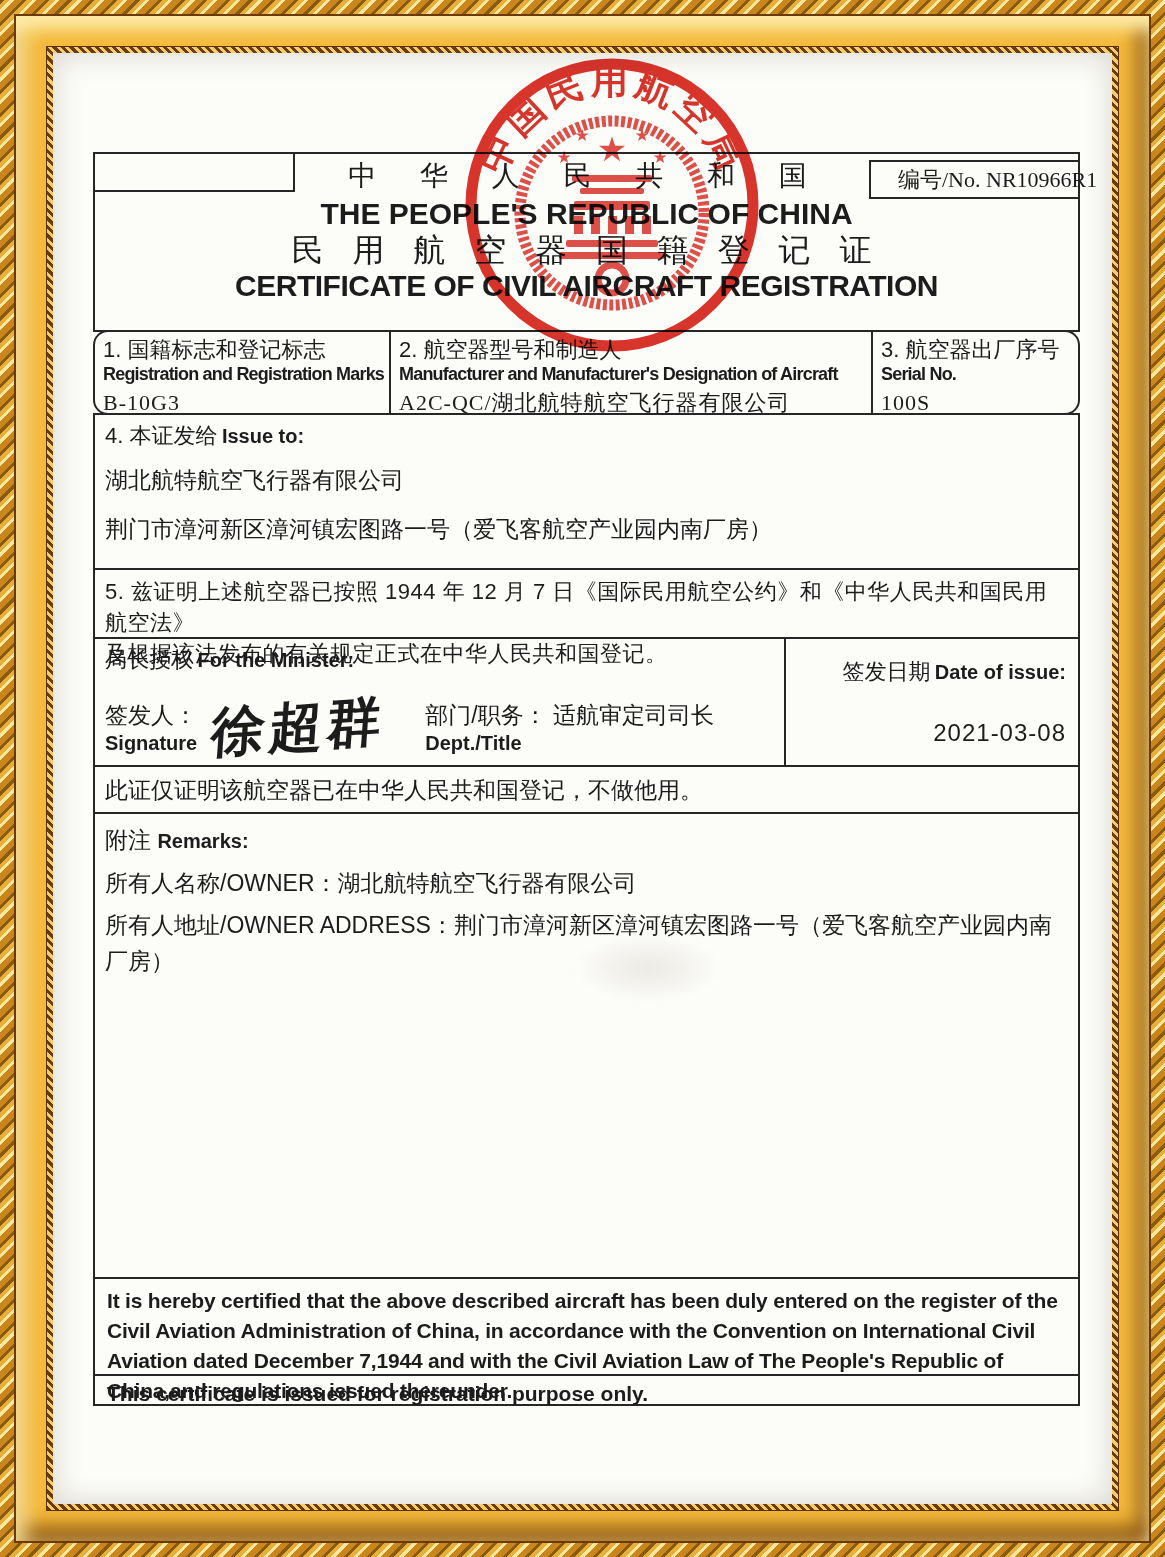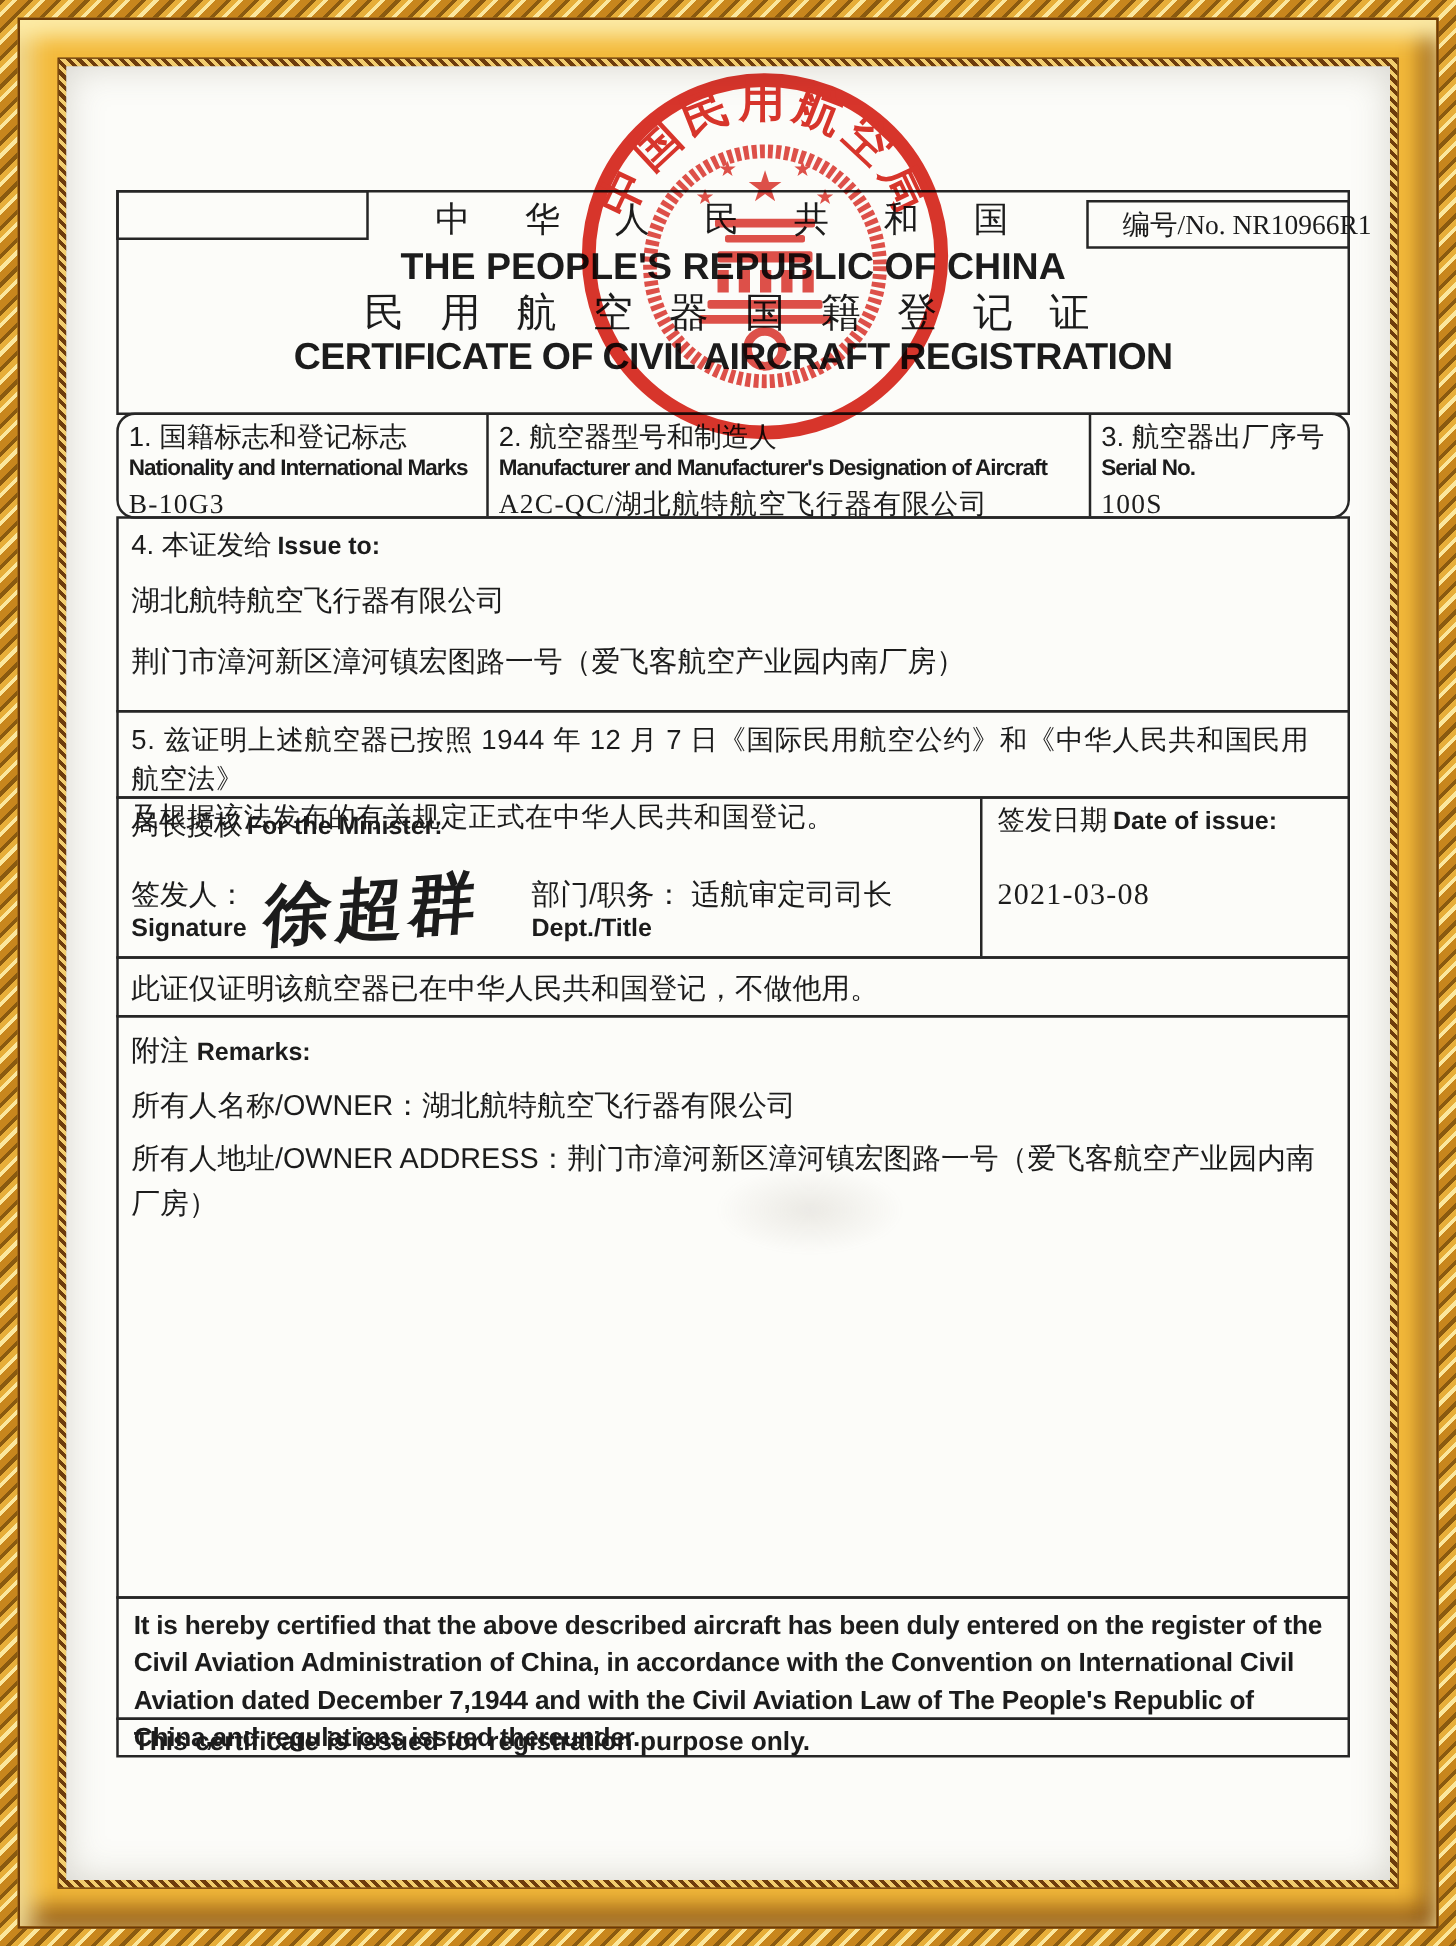--- a/index.html
+++ b/index.html
@@ -58,30 +58,30 @@
 
   .issuebox{height:157px;padding:8px 10px;}
   .inline-en{font-size:20px;font-weight:bold;}
   .issue-name{font-size:23px;margin-top:16px;}
   .issue-addr{font-size:23px;margin-top:18px;}
 
   .declbox{height:71px;padding:6px 10px;font-size:22px;line-height:31px;letter-spacing:0.5px;}
 
   .ministerrow{height:130px;display:flex;}
   .min-left{width:691px;border-right:2px solid #262626;padding:8px 10px;}
-  .min-right{flex:1;padding:4px 12px;}
+  .min-right{flex:1;padding:20px 12px;text-align:right;}
   .sigline{display:flex;align-items:center;margin-top:18px;}
   .siglab .cn{font-size:23px;line-height:30px;}
   .siglab .en{font-size:20px;font-weight:bold;line-height:26px;}
   .handwriting{font-size:54px;font-weight:bold;margin:0 22px 0 14px;letter-spacing:4px;
     transform:rotate(-4deg) skewX(-8deg);display:inline-block;white-space:nowrap;}
   .deptblk{margin-left:18px;}
   .deptblk .cn{font-size:23px;line-height:30px;white-space:nowrap;}
   .deptblk .en{font-size:20px;font-weight:bold;line-height:26px;}
-  .dateval{font-family:Liberation Serif, serif;font-size:24px;letter-spacing:1px;margin-top:34px;}
+  .dateval{font-family:Liberation Sans, sans-serif;font-size:24px;letter-spacing:1px;margin-top:34px;}
 
   .notebox{height:49px;padding:8px 10px;font-size:23px;}
 
   .remarksbox{height:467px;margin-top:26px;padding:8px 10px;}
   .remarksbox p{margin:0 0 6px 0;font-size:23px;line-height:36px;}
   .rem-title{font-size:22px;}
 
   .engbox{height:99px;padding:7px 12px;}
   .engbox p{margin:0;font-size:21px;font-weight:bold;line-height:30px;letter-spacing:-0.2px;}
   .purposebox{height:32px;padding:6px 12px;font-size:21px;font-weight:bold;}
@@ -138,21 +138,21 @@
         </div>
         <div class="t-cn1">中 华 人 民 共 和 国</div>
         <div class="t-en1">THE PEOPLE'S REPUBLIC OF CHINA</div>
         <div class="t-cn2">民 用 航 空 器 国 籍 登 记 证</div>
         <div class="t-en2">CERTIFICATE OF CIVIL AIRCRAFT REGISTRATION</div>
       </section>
 
       <section class="box cols3">
         <div class="cell c1">
           <div class="lab-cn">1. 国籍标志和登记标志</div>
-          <div class="lab-en">Nationality and International Marks</div>
+          <div class="lab-en">Registration and Registration Marks</div>
           <div class="val">B-10G3</div>
         </div>
         <div class="cell c2">
           <div class="lab-cn">2. 航空器型号和制造人</div>
           <div class="lab-en">Manufacturer and Manufacturer's Designation of Aircraft</div>
           <div class="val">A2C-QC/湖北航特航空飞行器有限公司</div>
         </div>
         <div class="cell c3">
           <div class="lab-cn">3. 航空器出厂序号</div>
           <div class="lab-en">Serial No.</div>

